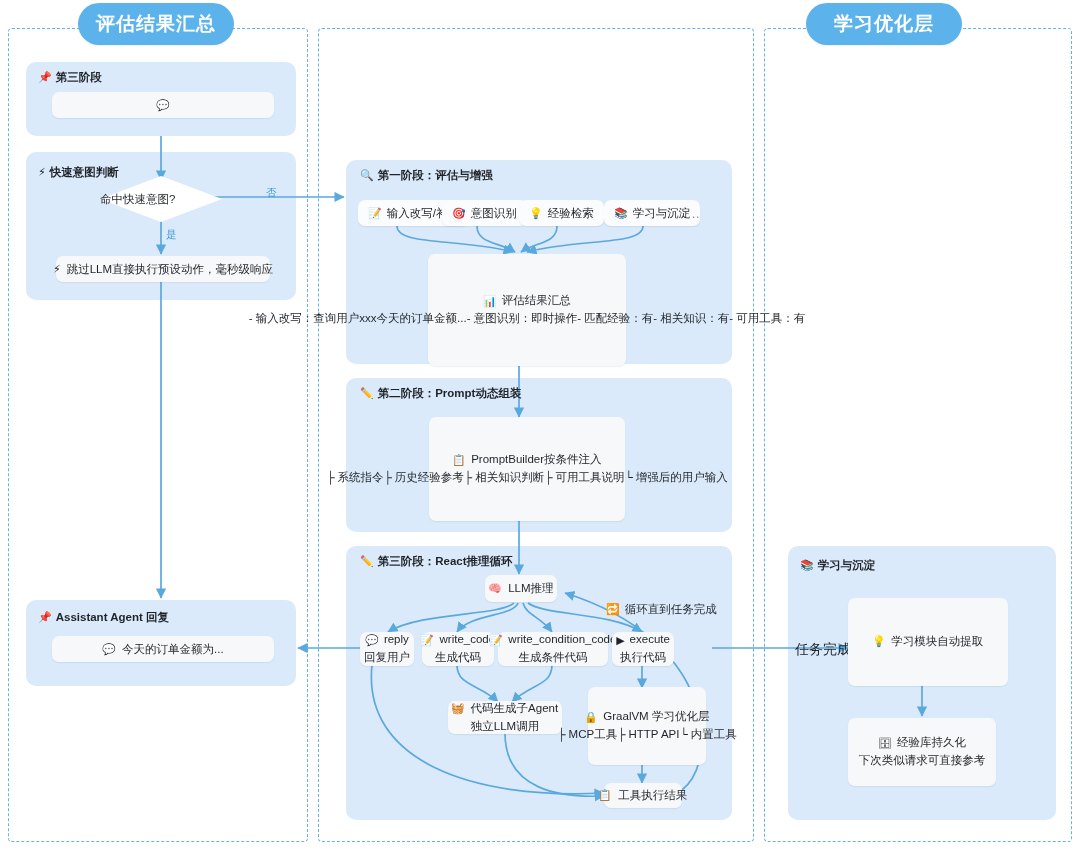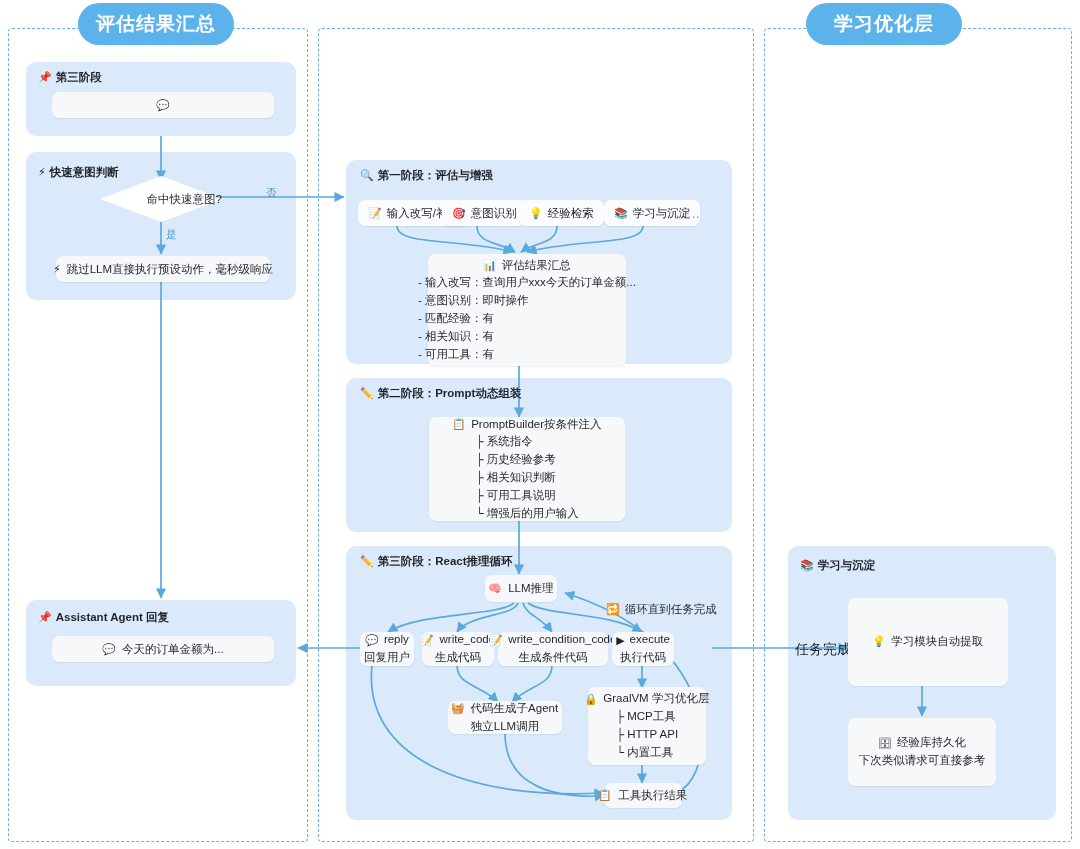--- a/index.html
+++ b/index.html
@@ -34,38 +34,38 @@
 
   
   .card{
     position:absolute;background:#f7f8fa;border-radius:7px;
     display:flex;flex-direction:column;align-items:center;justify-content:center;
     font-size:11.5px;color:#1f2328;box-shadow:0 1px 1.5px rgba(16,22,26,.07);
     text-align:center;line-height:1.55;white-space:nowrap;
   }
   .card .row{display:flex;align-items:center;justify-content:center;gap:5px;}
   .card .hdr{display:flex;align-items:center;gap:5px;justify-content:center;width:100%;}
-  .card .lines{display:flex;flex-direction:column;align-items:flex-start;}
+  .card .lines{display:flex;align-items:center;}
   .card .lines div{white-space:nowrap;}
 
   .chip{
     position:absolute;background:#fbfcfd;border-radius:7px;height:26px;
     display:flex;align-items:center;justify-content:center;gap:5px;
     font-size:11.5px;color:#1f2328;box-shadow:0 1px 1.5px rgba(16,22,26,.08);
     white-space:nowrap;padding:0 10px;
   }
 
   .bubble{
     position:absolute;background:#f7f8fa;border-radius:7px;
     display:flex;align-items:center;justify-content:center;gap:6px;
     font-size:11.5px;color:#1f2328;box-shadow:0 1px 1.5px rgba(16,22,26,.07);
     white-space:nowrap;
   }
 
-  .diamond-wrap{position:absolute;display:flex;align-items:center;justify-content:flex-end;}
+  .diamond-wrap{position:absolute;display:flex;align-items:center;justify-content:flex-start;}
   .diamond-wrap .dshape{
     position:absolute;inset:0;background:#ffffff;
     clip-path:polygon(50% 0,100% 50%,50% 100%,0 50%);
   }
   .diamond-wrap .dtext{position:relative;font-size:11.5px;color:#1f2328;white-space:nowrap;}
 
   .edge-label{
     position:absolute;font-size:10.5px;color:#3f9ad8;white-space:nowrap;
     background:transparent;
   }

